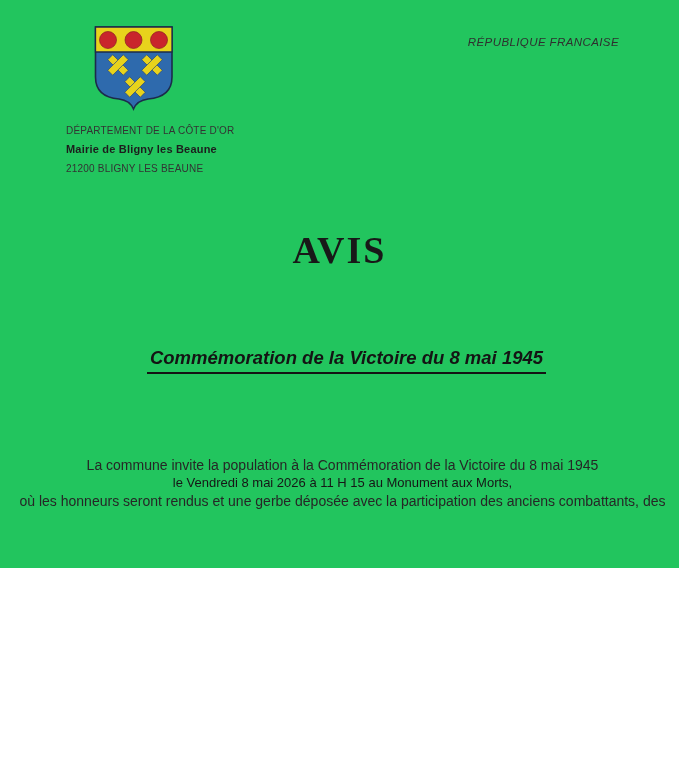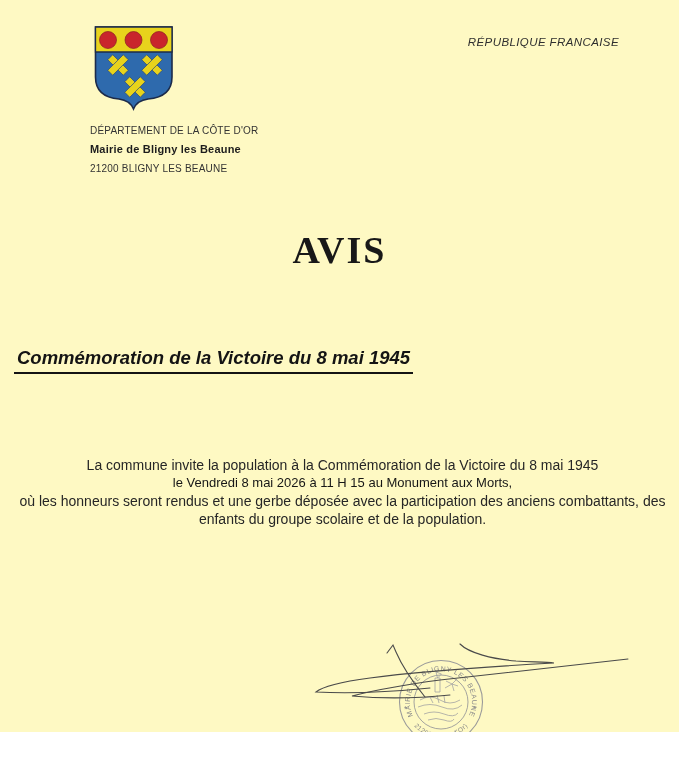--- a/index.html
+++ b/index.html
@@ -1,26 +1,26 @@
 <!DOCTYPE html>
 <html><head>
 <meta charset="utf-8">
 <style>
   html,body{margin:0;padding:0;background:#fff;}
-  .page{position:relative;width:679px;height:732px;background:#fef9c3;overflow:hidden;
+  .page{position:relative;width:679px;height:568px;background:#22c55e;overflow:hidden;
         font-family:"Liberation Sans",sans-serif;color:#222;}
   .abs{position:absolute;}
   .republic{top:36px;right:60px;font-size:11.5px;font-style:italic;color:#2f2f2f;letter-spacing:0.4px;}
   .sender{top:121px;left:66px;line-height:19px;color:#333;}
-  .sender .l{font-size:10px;letter-spacing:0.2px;margin-left:24px;}
+  .sender .l{font-size:10px;letter-spacing:0.2px;}
   .sender .l.bold{font-size:11px;font-weight:bold;color:#1d1d1d;}
   .title{top:231px;left:0;width:100%;text-align:center;
          font-family:"Liberation Serif",serif;font-weight:bold;font-size:38px;
          letter-spacing:2px;color:#181818;line-height:1;}
-  .subtitle-wrap{top:347px;left:0;width:100%;text-align:left;padding-left:14px;box-sizing:border-box;}
+  .subtitle-wrap{top:347px;left:0;width:100%;text-align:center;padding-left:14px;box-sizing:border-box;}
   .subtitle{display:inline-block;font-size:18.5px;font-weight:bold;font-style:italic;color:#141414;
             border-bottom:2.5px solid #141414;padding:0 3px 3px 3px;}
   .body-block{top:456px;left:0;width:100%;text-align:center;padding-left:6px;box-sizing:border-box;color:#262626;}
   .body-block .bl{font-size:14px;line-height:18px;}
   .body-block .bl.bold{font-size:13px;font-weight:normal;color:#161616;}
   .closing{top:604px;left:447px;transform:translateX(-50%);text-align:center;
            font-size:11.5px;line-height:17.5px;color:#2b2b2b;white-space:nowrap;}
   .coa{top:25px;left:94px;}
   .sealsig{top:630px;left:0;}
   .seal-text{font-family:"Liberation Sans",sans-serif;fill:#8a8a8a;}
@@ -61,21 +61,20 @@
   <div class="abs title">AVIS</div>
 
   <div class="abs subtitle-wrap">
     <span class="subtitle">Commémoration de la Victoire du 8 mai 1945</span>
   </div>
 
   <div class="abs body-block">
     <div class="bl">La commune invite la population à la Commémoration de la Victoire du 8 mai 1945</div>
     <div class="bl bold">le Vendredi 8 mai 2026 à 11 H 15 au Monument aux Morts,</div>
     <div class="bl">où les honneurs seront rendus et une gerbe déposée avec la participation des anciens combattants, des</div>
-    <div class="bl">enfants du groupe scolaire et de la population.</div>
   </div>
 
 
   <svg class="abs sealsig" width="679" height="134" viewBox="0 630 679 134">
     <defs>
       <path id="sealTopArc" d="M415.6,719.8 A31,31 0 1 1 466.4,719.8" fill="none"></path>
       <path id="sealBottomArc" d="M406.2,711.3 A36,36 0 0 0 475.8,711.3" fill="none"></path>
     </defs>
 
     <g stroke="#9a9a9a" fill="none" stroke-width="1.1">

